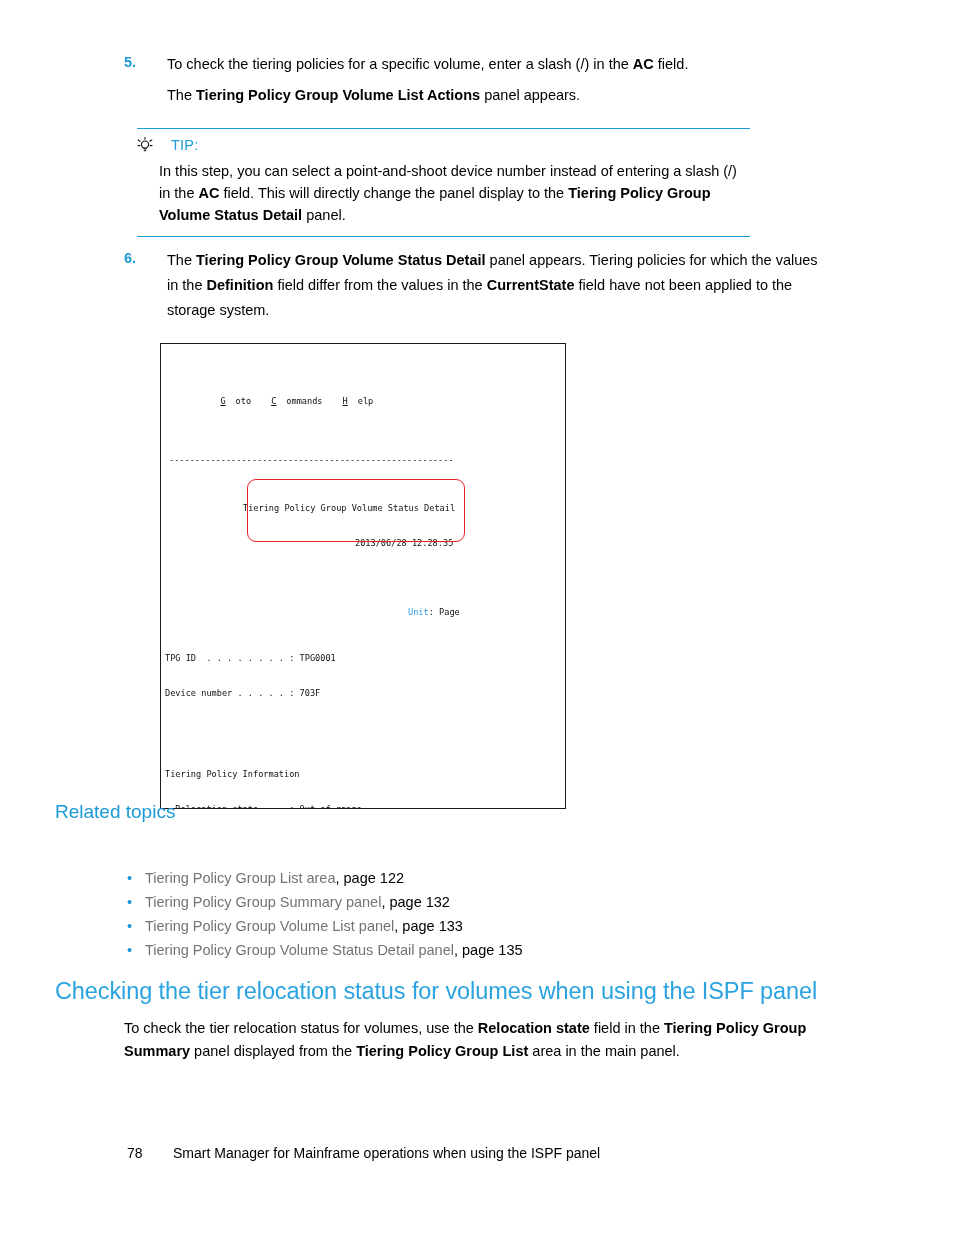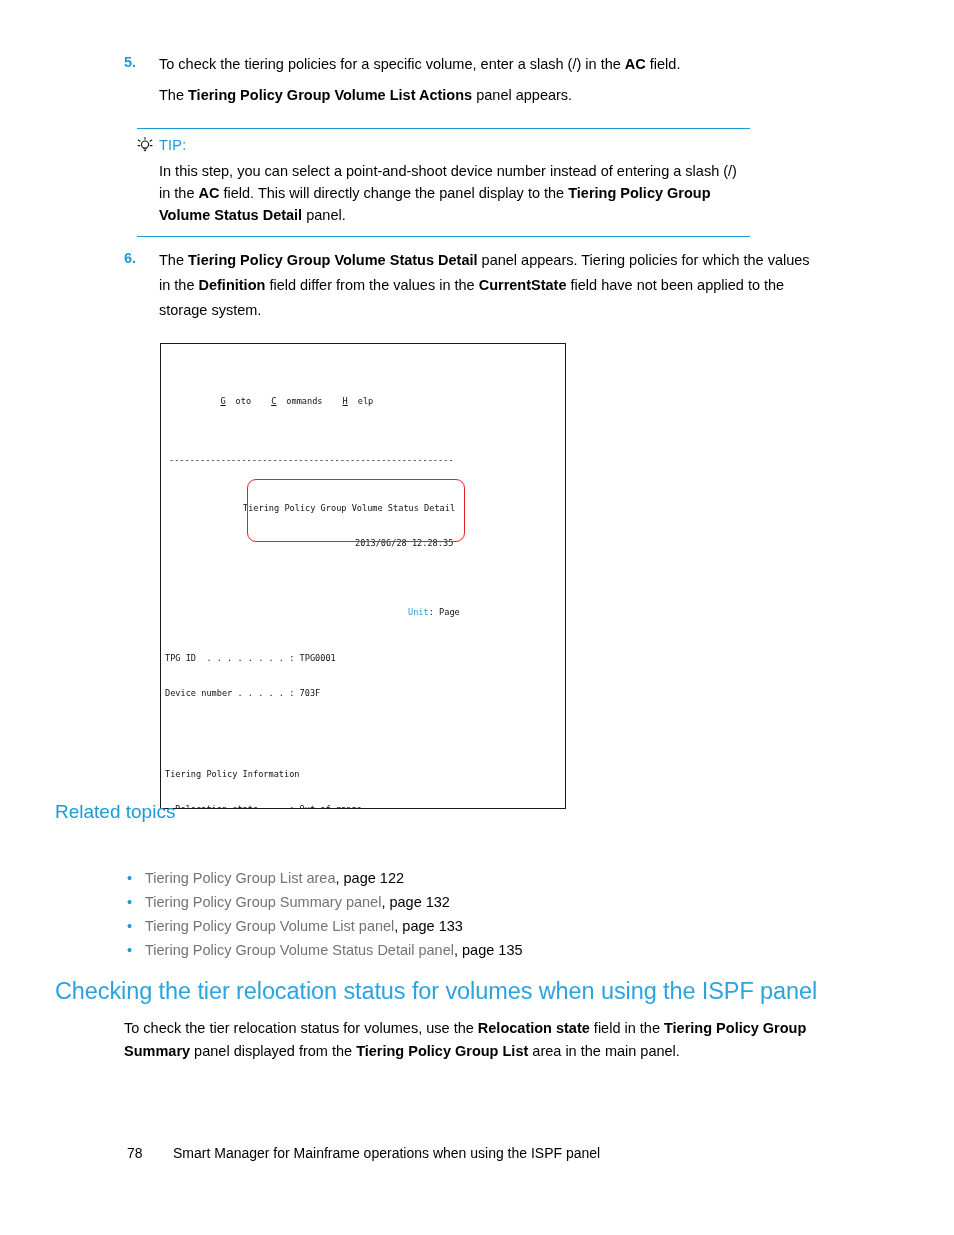--- a/index.html
+++ b/index.html
@@ -33,39 +33,39 @@
     color: #1c9ad6;
     font-weight: bold;
     font-size: 14.5px;
     line-height: 20px;
   }
   .step-body {
     flex: 1;
     font-size: 14.5px;
     line-height: 25px;
   }
-  .step-body p { margin: 0 0 6px 3px; }
+  .step-body p { margin: 0 0 6px 11px; }
 
   
   .tip {
     position: absolute;
     left: 137px;
     top: 128px;
     width: 613px;
   }
   .tip-rule {
     height: 1px;
     background: #1c9ad6;
     width: 100%;
   }
   .tip-rule.top { margin-bottom: 5px; }
   .tip-head {
     display: flex;
     align-items: center;
-    gap: 6px;
+    gap: 18px;
     height: 22px;
   }
   .tip-label {
     color: #1c9ad6;
     font-size: 14.5px;
     letter-spacing: .2px;
   }
   .tip-icon { width: 16px; height: 16px; display: block; }
   .tip-text {
     margin-left: 22px;

